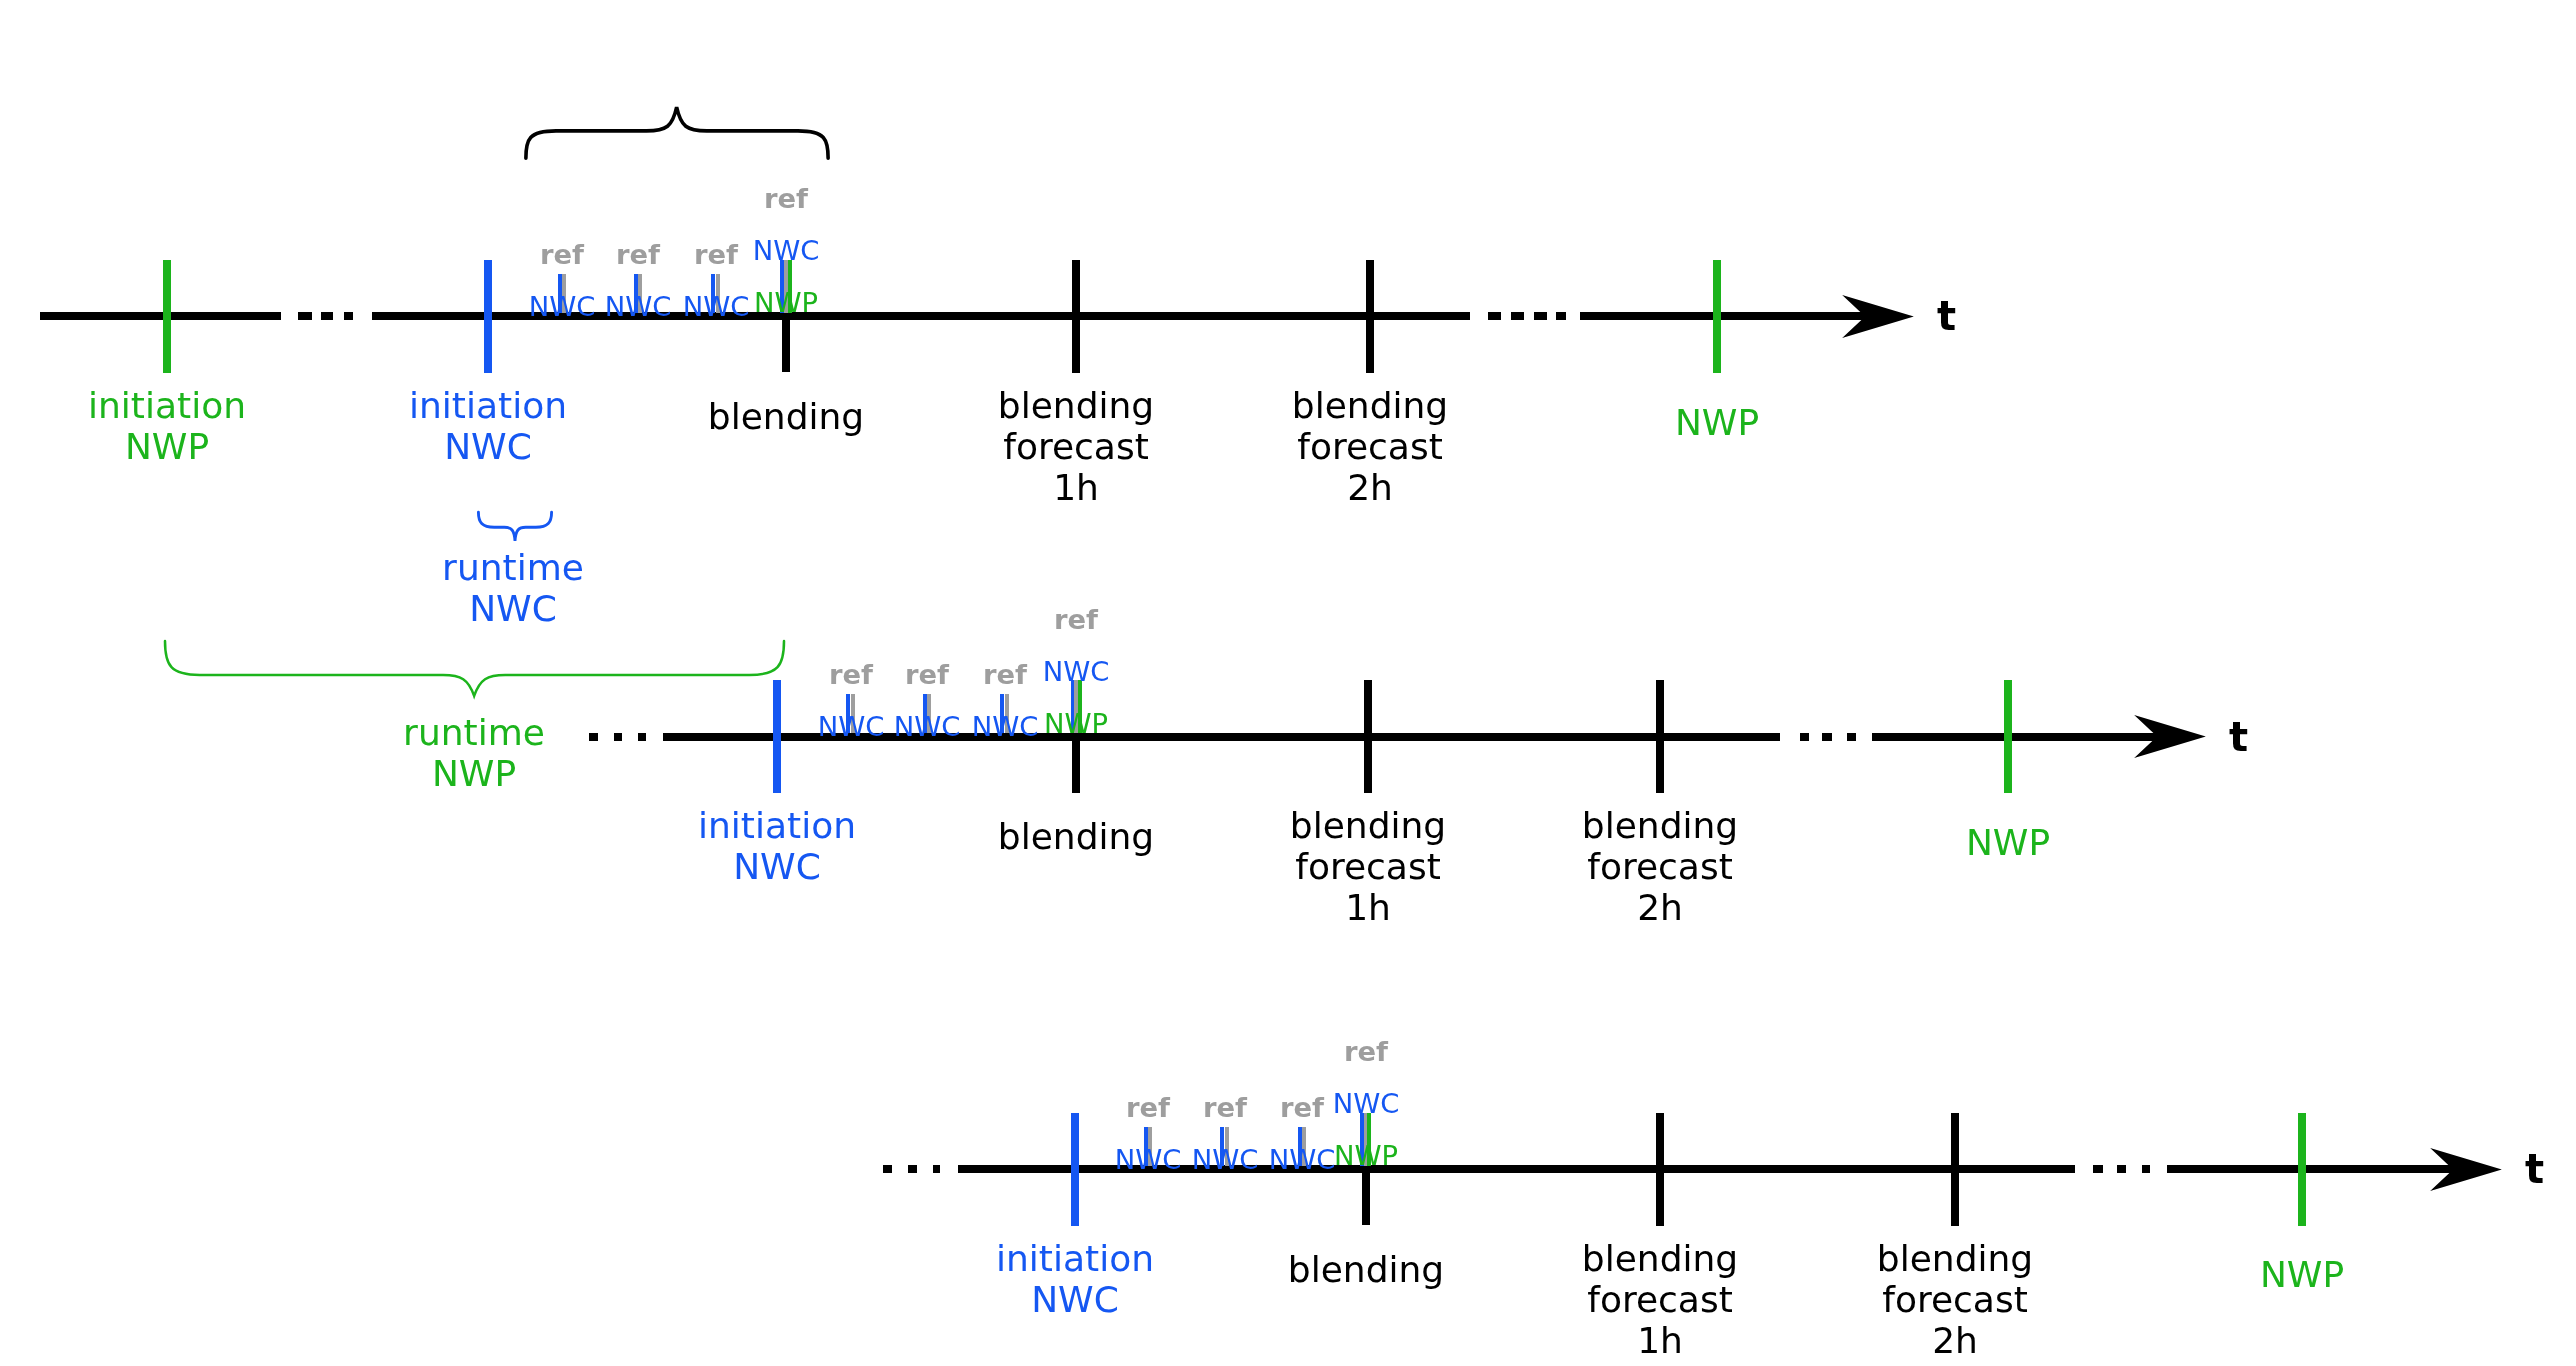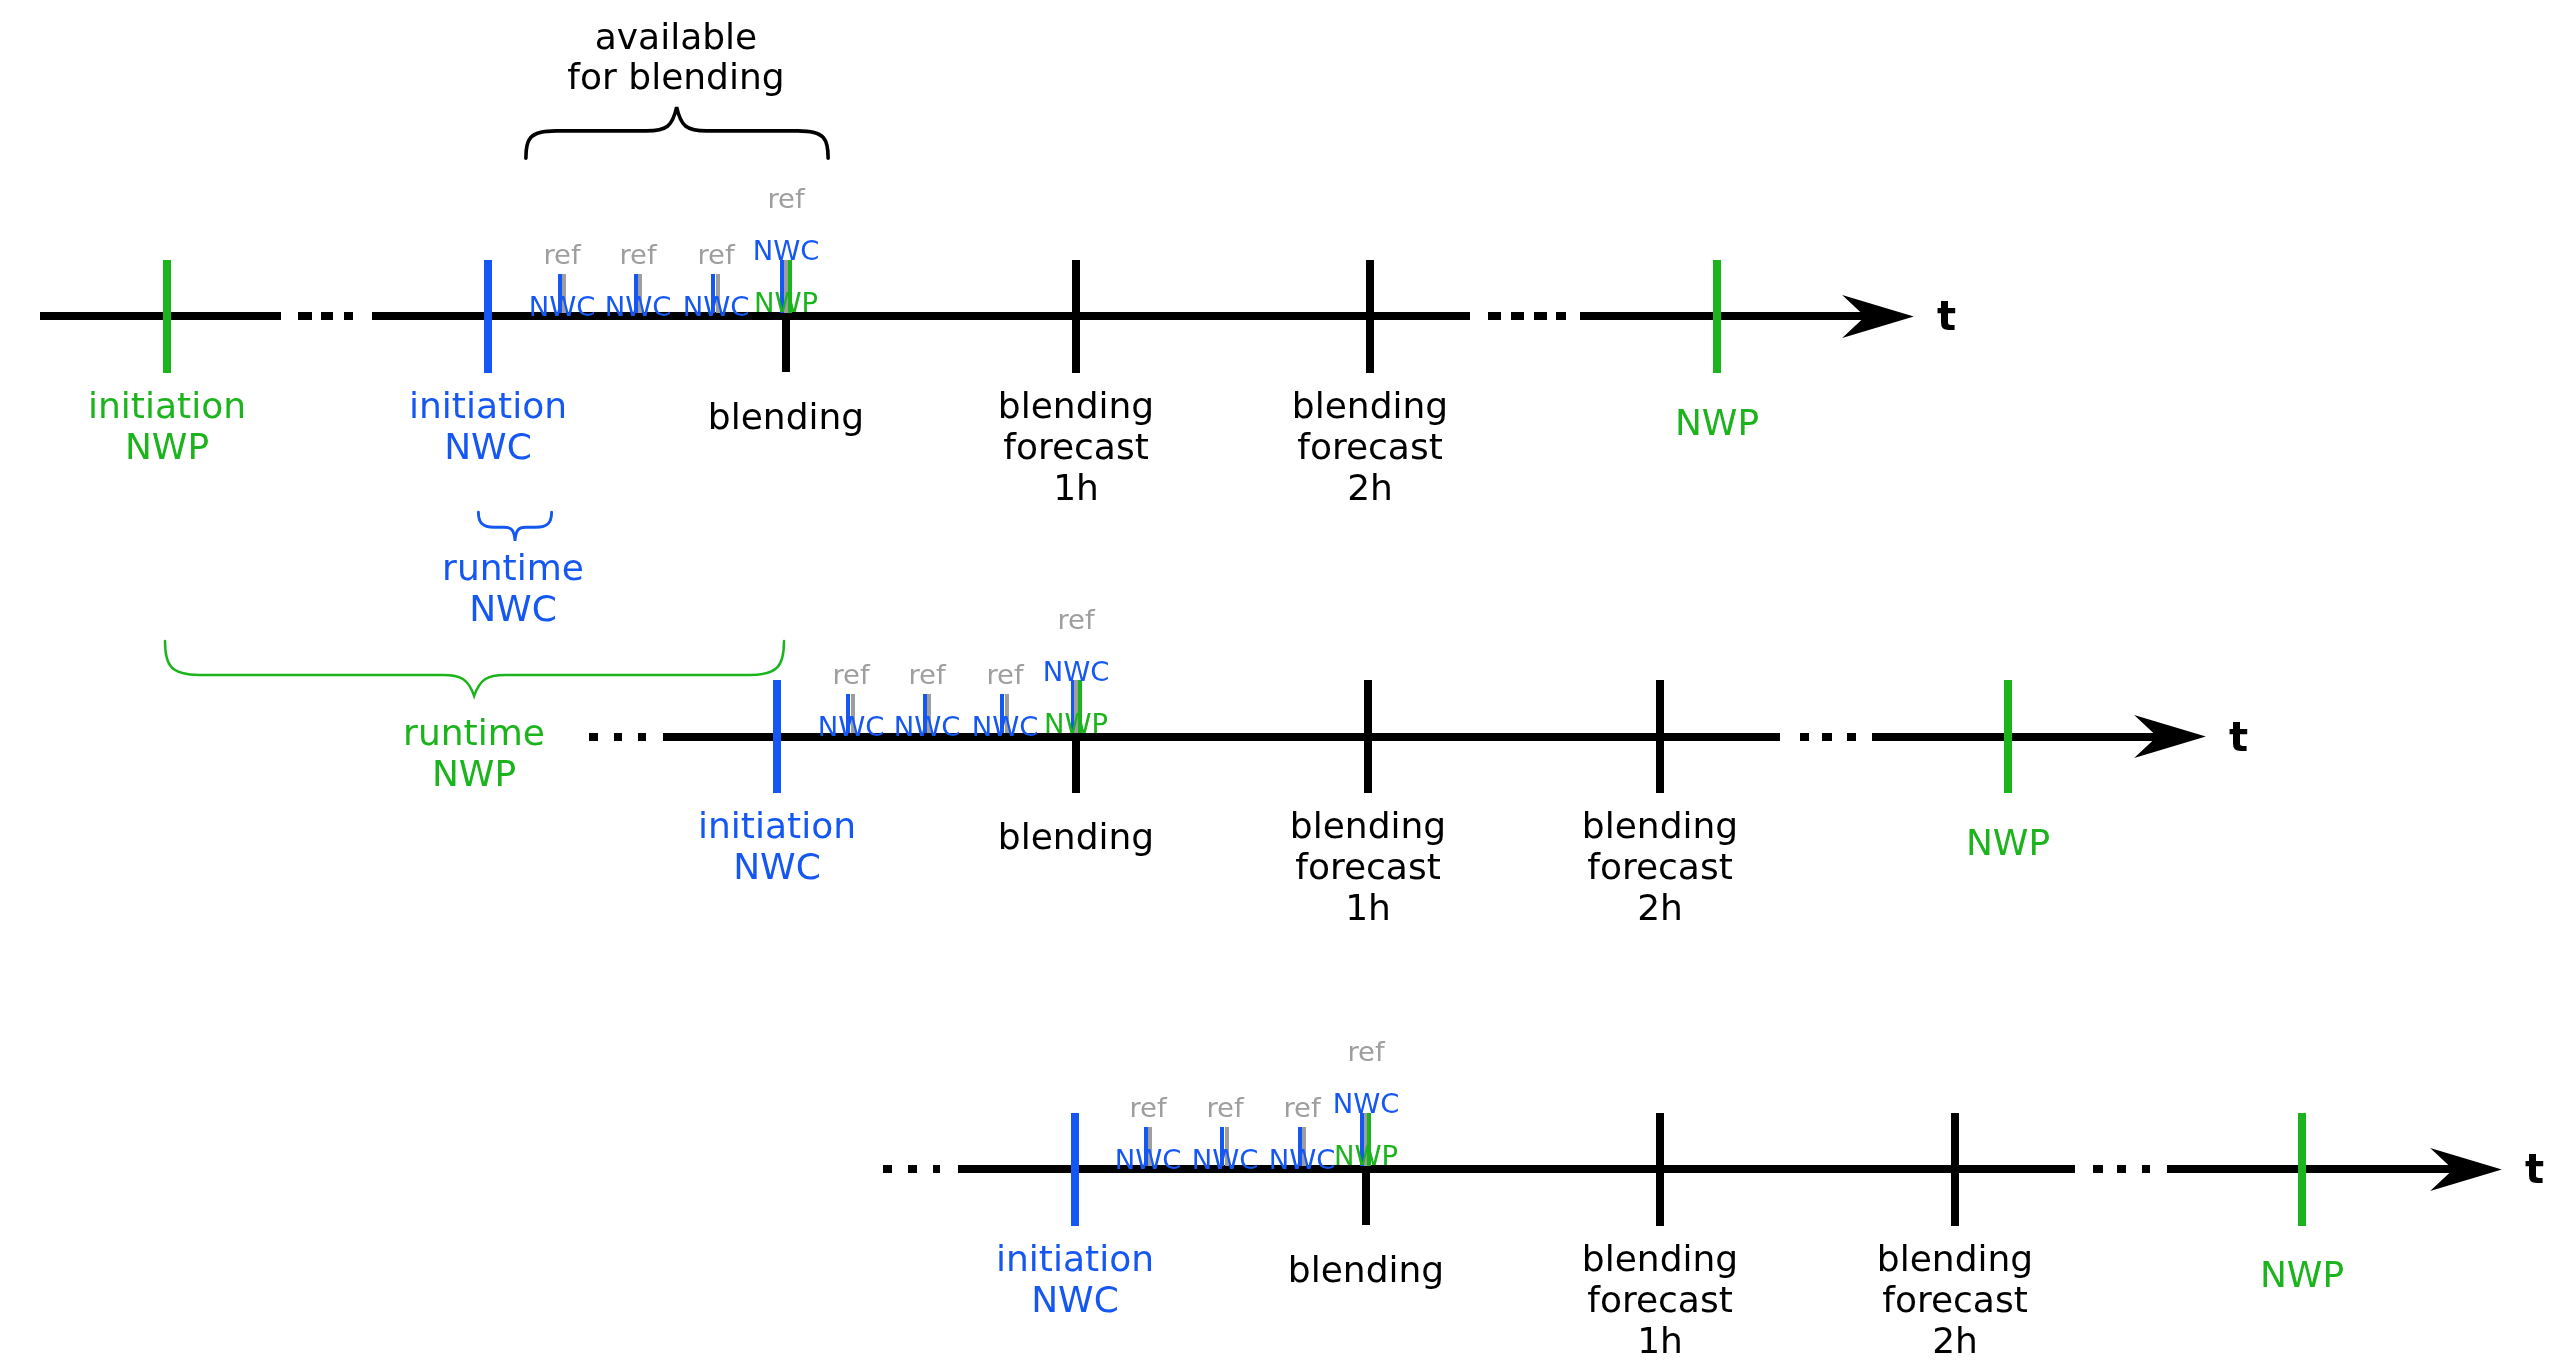--- a/index.html
+++ b/index.html
@@ -22,35 +22,33 @@
   .c-gray  { background:var(--ref-gray,#9e9e9e); }
   .lbl {
     position:absolute; transform:translateX(-50%);
     text-align:center; white-space:pre-line;
     font-size:36px; line-height:41px; color:var(--axis-black,#000);
   }
   .lbl.blue  { color:var(--nwc-blue,#1557f2); }
   .lbl.green { color:var(--nwp-green,#1cb41c); }
   .small { font-size:27.4px; line-height:26px; }
   .small div { white-space:nowrap; }
-  .sm-ref { color:var(--ref-gray,#9e9e9e); }
+  .sm-ref { color:var(--ref-gray,#9e9e9e);font-weight:bold; }
   .sm-nwc { color:var(--nwc-blue,#1557f2); }
   .sm-nwp { color:var(--nwp-green,#1cb41c); }
   .tlbl { position:absolute; font-weight:bold; font-size:40px; line-height:normal;
           color:var(--axis-black,#000); }
   svg { position:absolute; overflow:visible; }
   .brace { fill:none; stroke-linecap:round; }
 </style>
 </head>
 <body>
 
 <div id="canvas">
 
-  <div class="lbl" style="left:676px; top:17.3px; line-height:40px;">available
-for blending</div>
   <svg style="left:525px; top:105px;" width="304" height="56" viewBox="0 0 421 78">
     <path class="brace" stroke="#000" stroke-width="5" d="M0,74 C0,48 4,36 42,36 L168,36 C196,36 204,30 210,3 C216,30 224,36 252,36 L379,36 C417,36 421,48 421,74"></path>
   </svg>
 
   <div>
     <div class="seg" style="left:40px;   top:312px; width:241px;"></div>
     <div class="dash" style="left:298px;  top:312px; width:13.7px;"></div>
     <div class="dash" style="left:321px;  top:312px; width:11.6px;"></div>
     <div class="dash" style="left:344px;  top:312px; width:9.4px;"></div>
     <div class="seg" style="left:372px;  top:312px; width:1098px;"></div>

